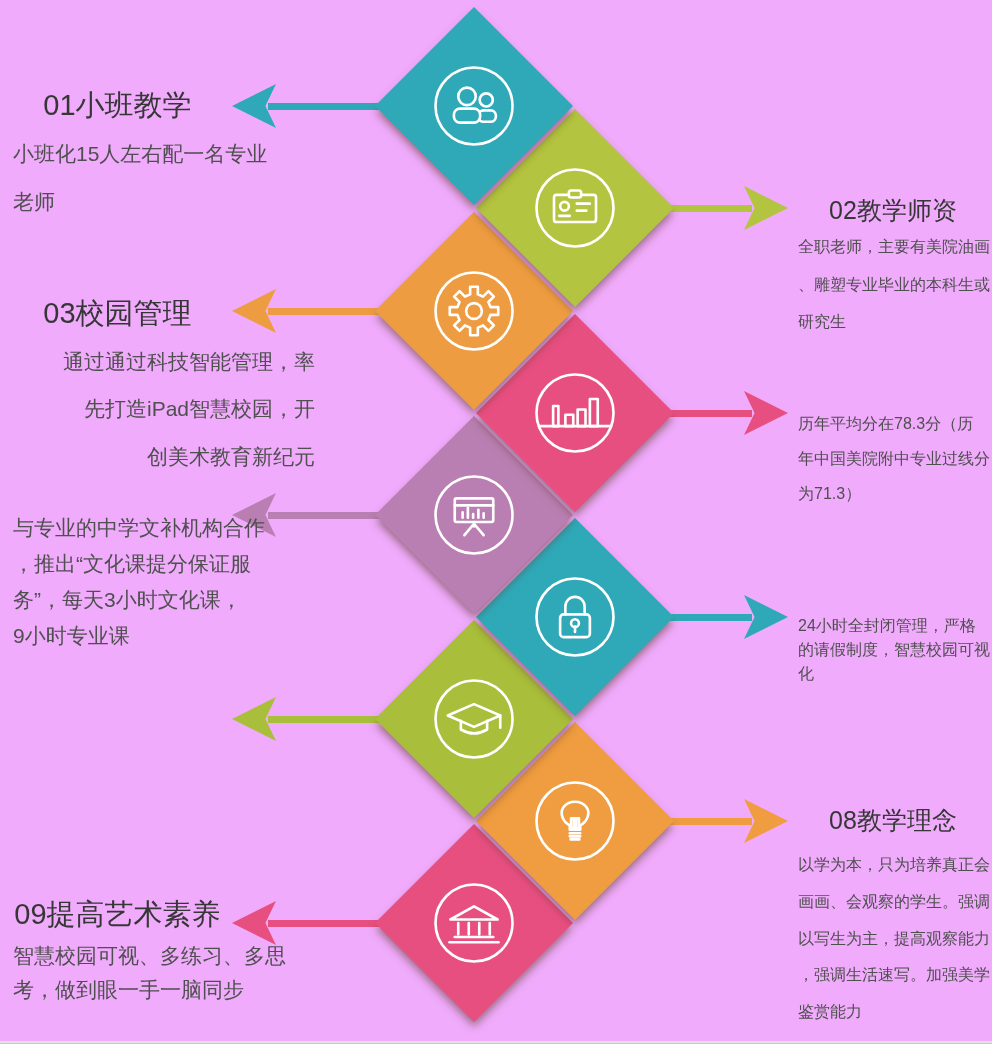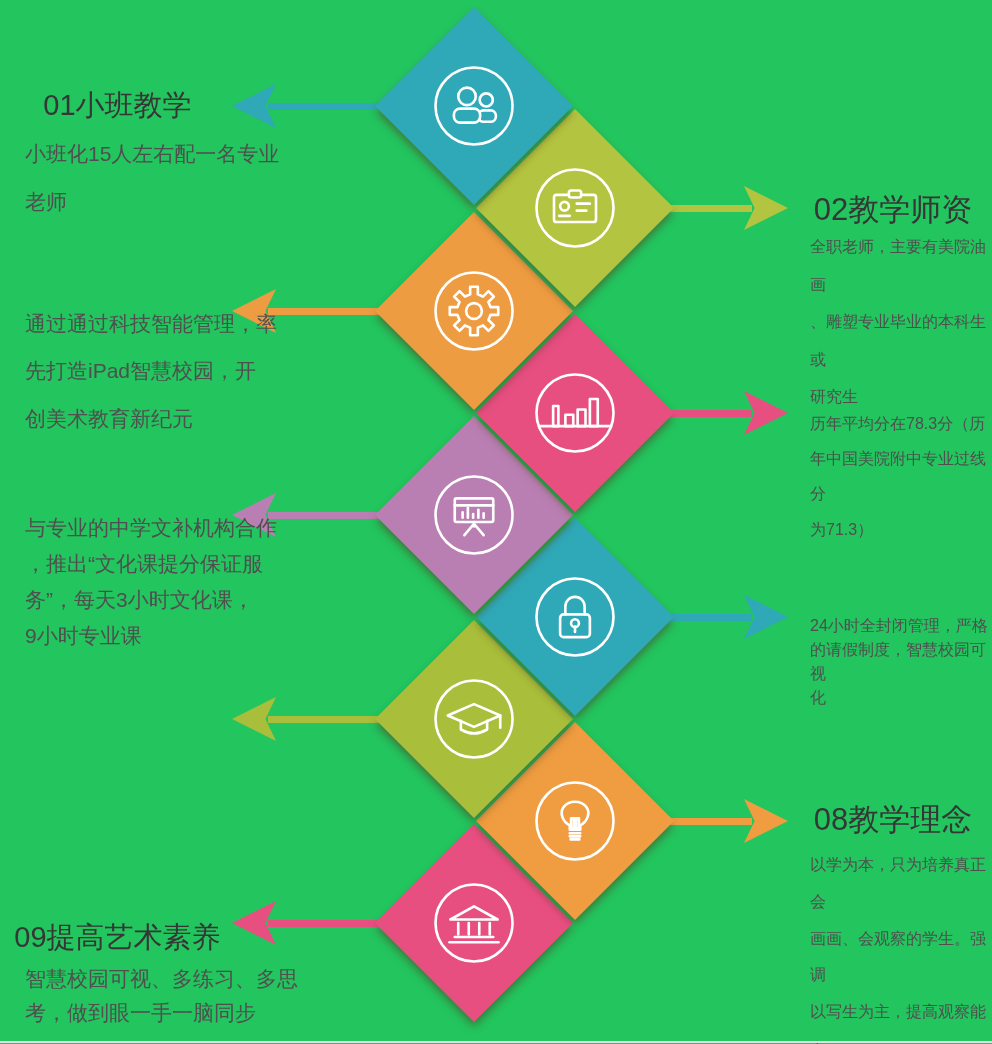--- a/index.html
+++ b/index.html
@@ -1,18 +1,18 @@
 <!DOCTYPE html>
 <html><head>
 <meta charset="utf-8">
 <style>
   html,body{margin:0;padding:0;background:#fff;}
   body{width:992px;height:1044px;overflow:hidden;position:relative;
        font-family:"Liberation Sans", sans-serif;}
-  .stage{position:absolute;inset:0;background:#22c55e;}
+  .stage{position:absolute;inset:0;background:#f0abfc;}
 
   
   .item{position:absolute;inset:0;pointer-events:none;}
   .it1{z-index:19}.it2{z-index:18}.it3{z-index:17}.it4{z-index:16}.it5{z-index:15}
   .it6{z-index:14}.it7{z-index:13}.it8{z-index:12}.it9{z-index:11}
 
   
   .diamond{position:absolute;width:140px;height:140px;background:var(--c);
            transform:rotate(45deg);
            box-shadow:4px 4px 8px -1px rgba(84,52,30,.55);
@@ -41,35 +41,35 @@
   .arrow.right .shaft{left:0;width:94px;}
   .arrow.right .head{right:0;clip-path:polygon(100% 50%,0 0,24% 50%,0 100%);}
   .it1 .arrow{top:84px}.it3 .arrow{top:289px}.it5 .arrow{top:493px}
   .it7 .arrow{top:697px}.it9 .arrow{top:901px}
   .it2 .arrow{top:186px}.it4 .arrow{top:391px}.it6 .arrow{top:595px}
   .it8 .arrow{top:799px}
 
   
   .txt{position:absolute;color:#4f4f4f;z-index:3;}
   .txt h2{margin:0;font-weight:500;color:#363636;white-space:nowrap;}
-  .txt p{margin:12px;white-space:pre-line;}
+  .txt p{margin:0;white-space:pre-line;}
   .txt.leftcol{left:13px;width:302px;font-size:21px;}
   .txt.leftcol h2{font-size:29px;line-height:38px;width:235px;margin-left:-13px;text-align:center;}
   .txt.rightcol{left:798px;width:205px;font-size:16px;}
-  .txt.rightcol h2{font-size:31px;line-height:34px;width:190px;text-align:center;}
+  .txt.rightcol h2{font-size:25px;line-height:34px;width:190px;text-align:center;}
 
   .it1 .txt{top:86px}  .it1 .txt p{margin-top:6px;line-height:2.3;}
   .it2 .txt{top:193px} .it2 .txt p{margin-top:1px;line-height:2.35;}
-  .it3 .txt{top:294px} .it3 .txt p{margin-top:6px;line-height:2.25;}
+  .it3 .txt{top:294px} .it3 .txt p{margin-top:6px;line-height:2.25;text-align:right;}
   .it4 .txt{top:402px} .it4 .txt p{margin-top:4px;line-height:2.2;}
   .it5 .txt{top:505px} .it5 .txt p{margin-top:5px;line-height:1.72;}
   .it6 .txt{top:602px} .it6 .txt p{margin-top:12px;line-height:1.5;}
   .it7 .txt{top:700px} .it7 .txt p{margin-top:0;line-height:1.2;}
   .it8 .txt{top:803px} .it8 .txt p{margin-top:10px;line-height:2.3;}
-  .it9 .txt{top:918px} .it9 .txt p{margin-top:6px;line-height:1.6;}
+  .it9 .txt{top:895px} .it9 .txt p{margin-top:6px;line-height:1.6;}
 
   .bottom-divider{position:absolute;left:0;top:1041px;width:992px;height:2px;
                   background:#e2e2e2;z-index:30;}
 </style>
 </head>
 <body>
 
 <div class="stage">
 
   <section class="item it1" style="--c: #2FA9B8;">
@@ -127,20 +127,21 @@
           <path d="M75.7,43.6 75.7,52.4 67,52.4 64.5,58.3 70.7,64.5 64.5,70.7 58.3,64.5 52.4,67 52.4,75.7 43.6,75.7 43.6,67 37.7,64.5 31.5,70.7 25.3,64.5 31.5,58.3 29,52.4 20.3,52.4 20.3,43.6 29,43.6 31.5,37.7 25.3,31.5 31.5,25.3 37.7,31.5 43.6,29 43.6,20.3 52.4,20.3 52.4,29 58.3,31.5 64.5,25.3 70.7,31.5 64.5,37.7 67,43.6 Z"></path>
           <circle cx="48" cy="48" r="9"></circle>
         </svg>
       </div>
     </div>
     <div class="arrow left">
       <span class="head"></span>
       <span class="shaft"></span>
     </div>
     <div class="txt leftcol">
+      <h2>03校园管理</h2>
       <p>通过通过科技智能管理，率
 先打造iPad智慧校园，开
 创美术教育新纪元</p>
     </div>
   </section>
 
   <section class="item it4" style="--c: #E84F81;">
     <div class="diamond">
       <div class="icon-wrap">
         <svg viewBox="0 0 96 96">

